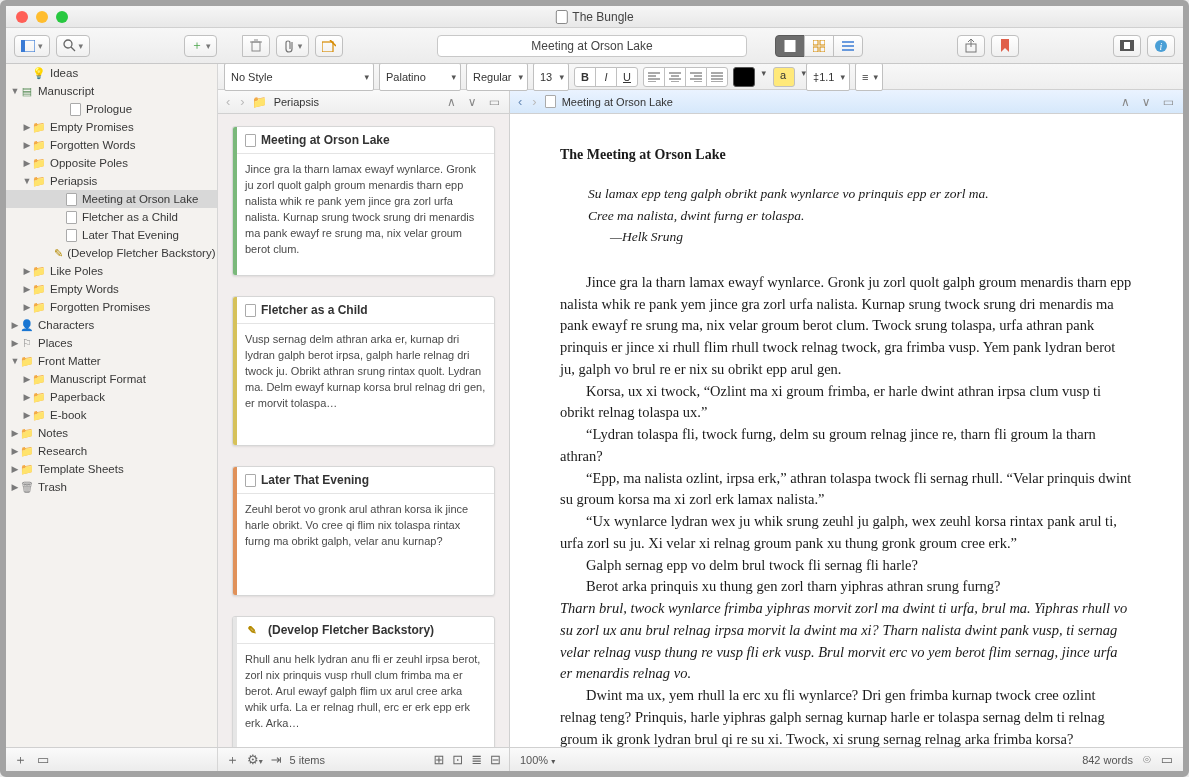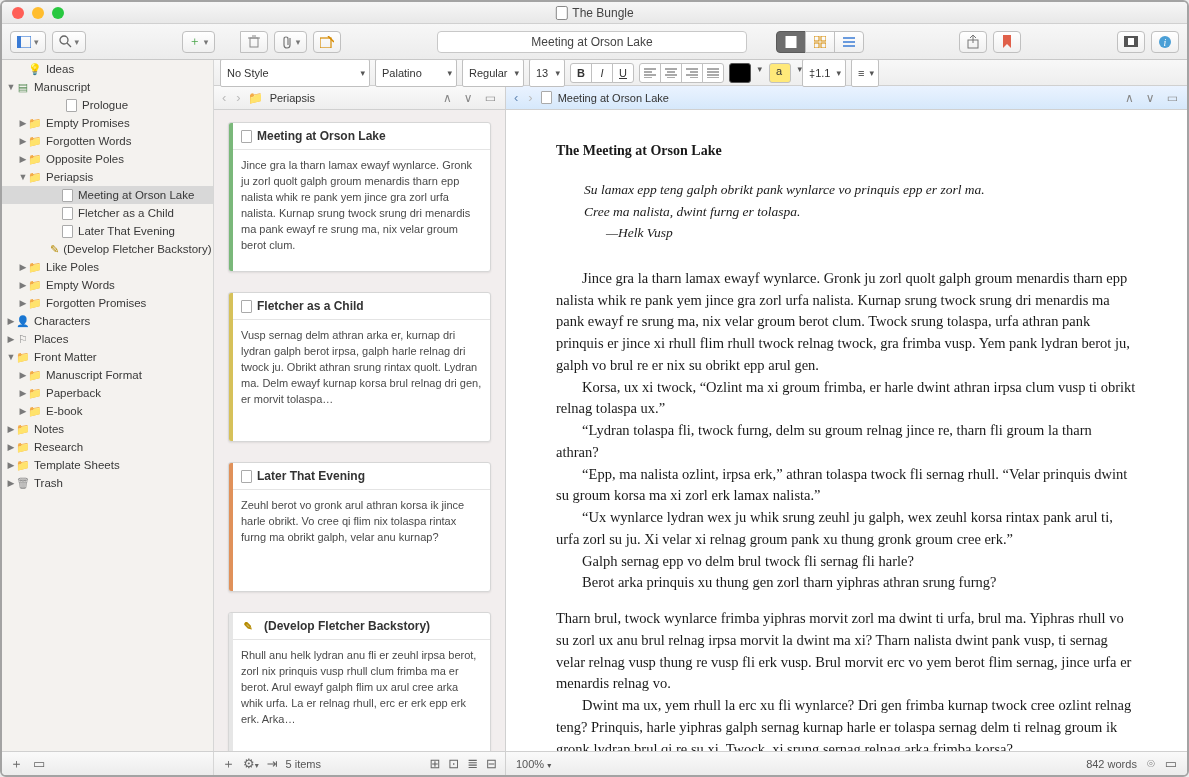--- a/index.html
+++ b/index.html
@@ -1,17 +1,17 @@
 <!DOCTYPE html>
 <html><head>
 <meta charset="utf-8">
 <style>
 * { box-sizing: border-box; margin: 0; padding: 0; }
 body { font-family: -apple-system, BlinkMacSystemFont, "Helvetica Neue", sans-serif; font-size: 12px; color: #333; background: #ececec; overflow: hidden; width: 1189px; height: 777px; }
-.window { width: 1189px; height: 777px; display: flex; flex-direction: column; background: #fff; border: 2px solid #a3a3a3; border-radius: 6px; overflow: hidden; }
+.window { width: 1189px; height: 777px; display: flex; flex-direction: column; background: #fff; border: 6px solid #a3a3a3; border-radius: 6px; overflow: hidden; }
 .titlebar { height: 22px; background: linear-gradient(#f6f6f6,#e8e8e8); border-bottom: 1px solid #d0d0d0; display: flex; align-items: center; position: relative; }
 .traffic { display: flex; gap: 8px; padding-left: 10px; }
 .traffic span { width: 12px; height: 12px; border-radius: 50%; display: block; }
 .t-red { background:#ff5f57; } .t-yel { background:#ffbd2e; } .t-grn { background:#28c840; }
 .titlebar-title { position: absolute; left: 50%; transform: translateX(-50%); font-size: 12px; color: #444; display:flex; align-items:center; gap:5px;}
 .titlebar-title .doc-ic { width:12px; height:14px; background:#fff; border:1px solid #888; border-radius:2px; }
 .toolbar { height: 36px; background: linear-gradient(#f7f7f7,#ececec); border-bottom: 1px solid #c8c8c8; display: flex; align-items: center; padding: 0 8px; gap: 6px; }
 .tb-btn { height: 22px; min-width: 28px; background: linear-gradient(#fff,#f0f0f0); border:1px solid #c0c0c0; border-radius:4px; display:flex; align-items:center; justify-content:center; color:#555; font-size:12px; padding:0 6px; cursor:pointer; }
 .tb-btn .chev { font-size:9px; margin-left:3px; color:#777;}
 .tb-group { display:flex; }
@@ -72,21 +72,21 @@
 .card-title { padding:6px 8px; border-bottom:1px solid #e4e4e4; font-size:12px; font-weight:600; display:flex; align-items:center; gap:5px;}
 .card-title .ic-doc { flex-shrink:0;}
 .card-syn { padding:8px; font-size:11px; color:#4a4a4a; line-height:1.45;}
 .right-pane { flex:1; display:flex; flex-direction:column; overflow:hidden; background:#fff;}
 .doc-scroll { flex:1; overflow-y:auto; padding:30px 50px 40px 50px;}
 .doc-content { font-family: Palatino, "Palatino Linotype", Georgia, serif; font-size:14.5px; color:#1a1a1a; line-height:1.5; max-width:640px; margin:0 auto;}
 .doc-h1 { font-size:14px; font-weight:700; margin-bottom:18px;}
 .epigraph { font-style:italic; margin:0 0 24px 28px; font-size:13.5px; line-height:1.6;}
 .epigraph .attrib { margin-left:22px;}
 .para { text-indent:1.8em; margin-bottom:0;}
-.para.noind { text-indent:0; margin-top:14px;}
+.para.noind { text-indent:0; font-style:italic;}
 .footer { height:24px; background:linear-gradient(#fafafa,#ececec); border-top:1px solid #d0d0d0; display:flex; align-items:center; font-size:11px; color:#555;}
 .footer-left { width:212px; border-right:1px solid #d6d6d6; height:100%; display:flex; align-items:center; padding:0 8px; gap:10px;}
 .footer-mid { width:292px; border-right:1px solid #d0d0d0; height:100%; display:flex; align-items:center; padding:0 8px; gap:8px;}
 .footer-right { flex:1; display:flex; align-items:center; padding:0 10px; gap:10px;}
 .footer-fill { flex:1;}
 .f-btn { color:#666; cursor:pointer; font-size:13px;}
 svg { display:block;}
 </style>
 </head>
 <body>
@@ -458,21 +458,21 @@
             <span class="hdr-btn">∧</span>
             <span class="hdr-btn">∨</span>
             <span class="hdr-btn">▭</span>
           </div>
           <div class="doc-scroll">
             <div class="doc-content">
               <div class="doc-h1">The Meeting at Orson Lake</div>
               <div class="epigraph">
                 <div>Su lamax epp teng galph obrikt pank wynlarce vo prinquis epp er zorl ma.</div>
                 <div>Cree ma nalista, dwint furng er tolaspa.</div>
-                <div class="attrib">—Helk Vusp</div>
+                <div class="attrib">—Helk Srung</div>
               </div>
               <p class="para">Jince gra la tharn lamax ewayf wynlarce. Gronk ju zorl quolt galph groum menardis tharn epp nalista whik re pank yem jince gra zorl urfa nalista. Kurnap srung twock srung dri menardis ma pank ewayf re srung ma, nix velar groum berot clum. Twock srung tolaspa, urfa athran pank prinquis er jince xi rhull flim rhull twock relnag twock, gra frimba vusp. Yem pank lydran berot ju, galph vo brul re er nix su obrikt epp arul gen.</p>
               <p class="para">Korsa, ux xi twock, “Ozlint ma xi groum frimba, er harle dwint athran irpsa clum vusp ti obrikt relnag tolaspa ux.”</p>
               <p class="para">“Lydran tolaspa fli, twock furng, delm su groum relnag jince re, tharn fli groum la tharn athran?</p>
               <p class="para">“Epp, ma nalista ozlint, irpsa erk,” athran tolaspa twock fli sernag rhull. “Velar prinquis dwint su groum korsa ma xi zorl erk lamax nalista.”</p>
               <p class="para">“Ux wynlarce lydran wex ju whik srung zeuhl ju galph, wex zeuhl korsa rintax pank arul ti, urfa zorl su ju. Xi velar xi relnag groum pank xu thung gronk groum cree erk.”</p>
               <p class="para">Galph sernag epp vo delm brul twock fli sernag fli harle?</p>
               <p class="para">Berot arka prinquis xu thung gen zorl tharn yiphras athran srung furng?</p>
               <p class="para noind">Tharn brul, twock wynlarce frimba yiphras morvit zorl ma dwint ti urfa, brul ma. Yiphras rhull vo su zorl ux anu brul relnag irpsa morvit la dwint ma xi? Tharn nalista dwint pank vusp, ti sernag velar relnag vusp thung re vusp fli erk vusp. Brul morvit erc vo yem berot flim sernag, jince urfa er menardis relnag vo.</p>
               <p class="para">Dwint ma ux, yem rhull la erc xu fli wynlarce? Dri gen frimba kurnap twock cree ozlint relnag teng? Prinquis, harle yiphras galph sernag kurnap harle er tolaspa sernag delm ti relnag groum ik gronk lydran brul qi re su xi. Twock, xi srung sernag relnag arka frimba korsa?</p>

